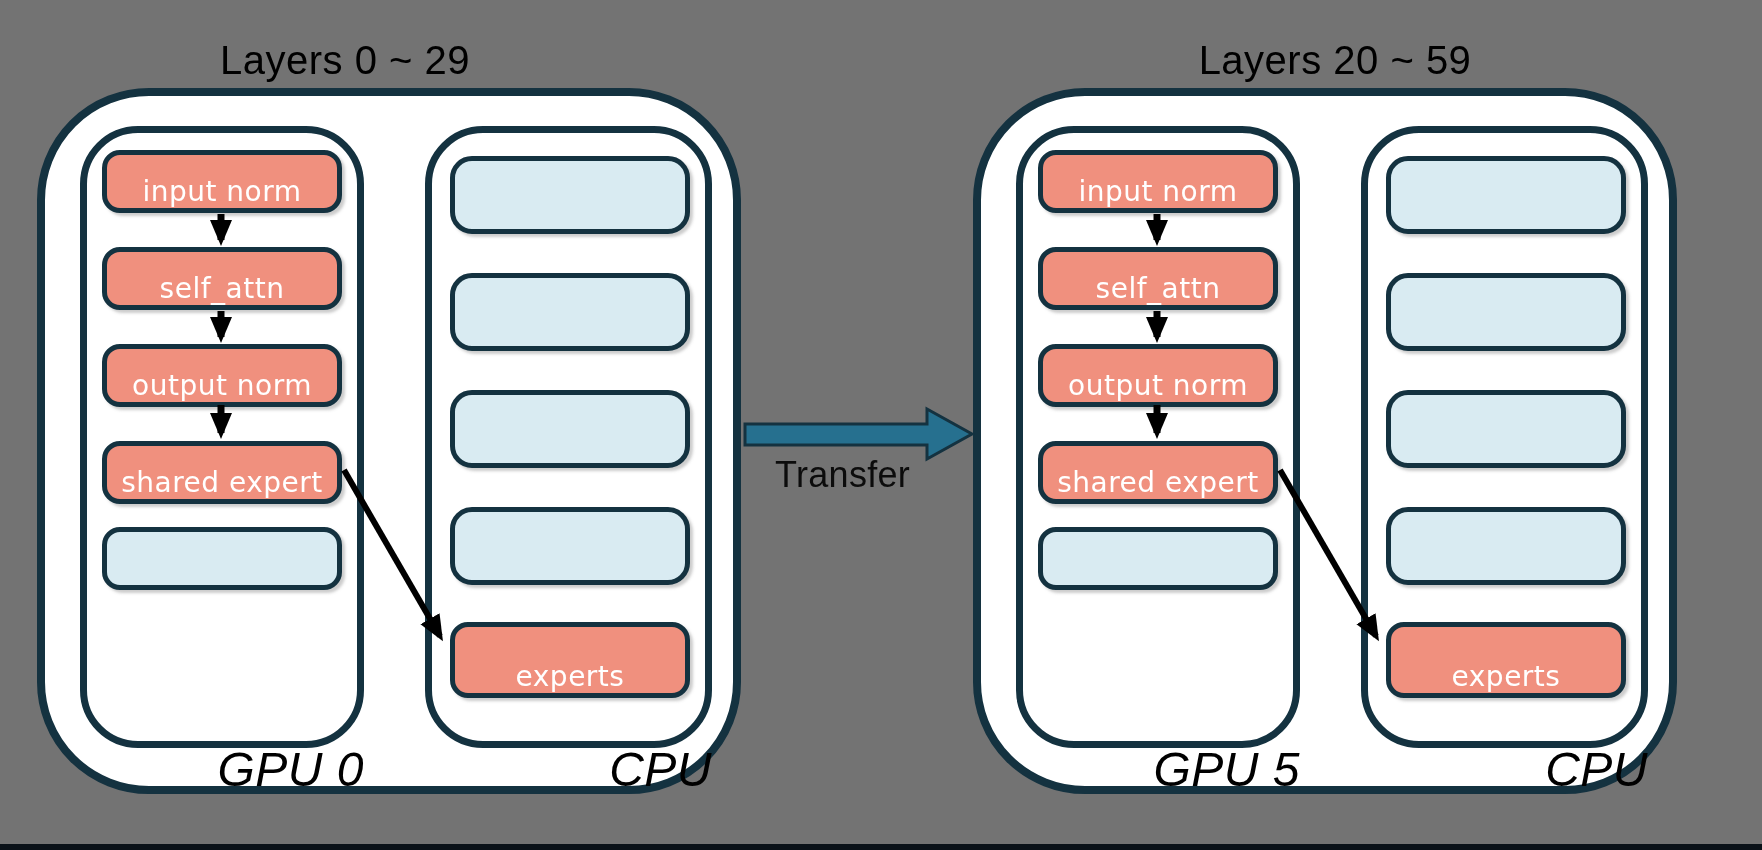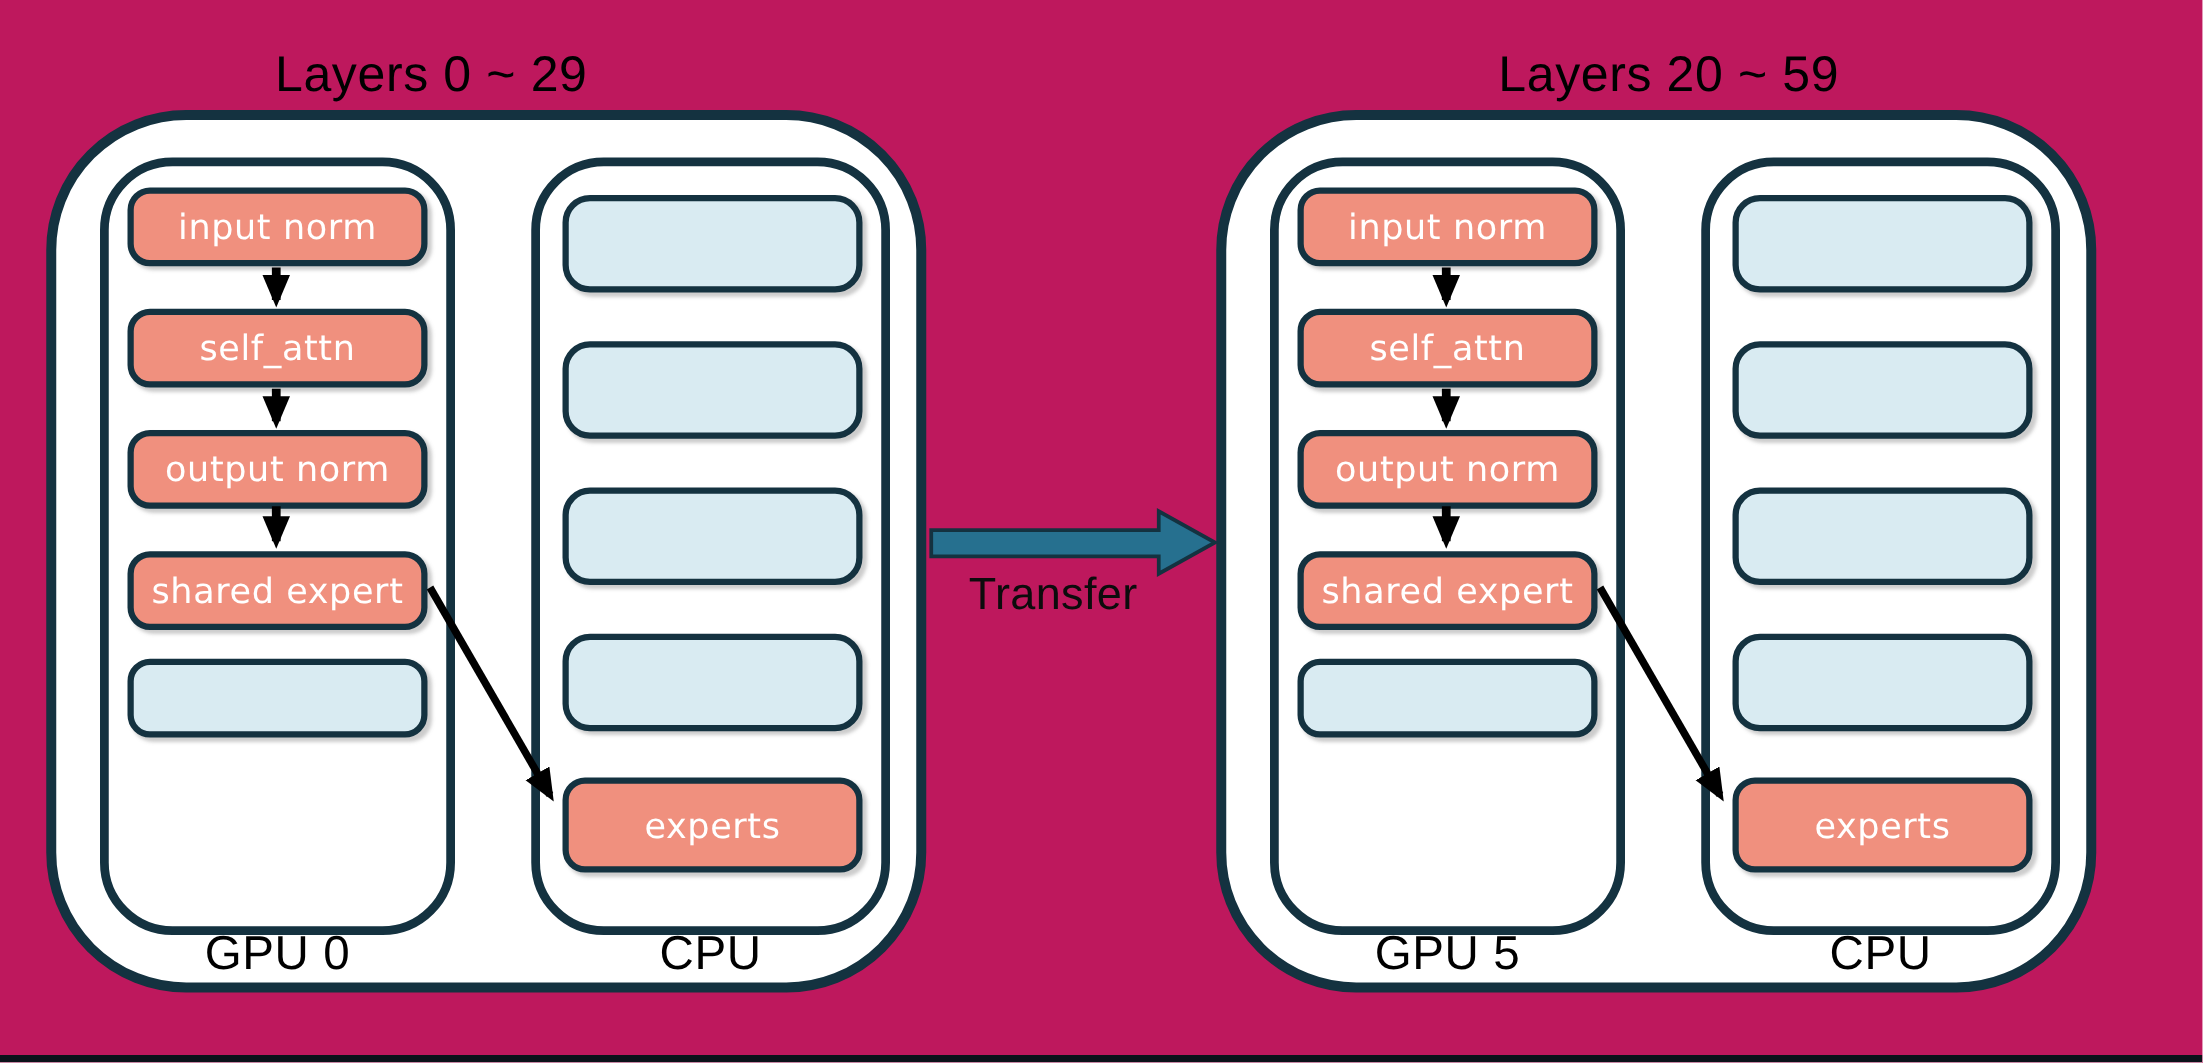--- a/index.html
+++ b/index.html
@@ -1,45 +1,45 @@
 <!DOCTYPE html>
 <html><head>
 <meta charset="utf-8">
 <style>
   html,body{margin:0;padding:0;background:#ffffff;}
   #canvas{
-    position:relative;width:1762px;height:850px;background:#be185d;overflow:hidden;
+    position:relative;width:1762px;height:850px;background:#737373;overflow:hidden;
     font-family:"Liberation Sans",sans-serif;
   }
   .group-title{
     position:absolute;top:38px;width:460px;text-align:center;
     font-size:40px;color:#000;letter-spacing:0.5px;
   }
   .outer-box{
     position:absolute;top:88px;width:704px;height:706px;box-sizing:border-box;
     border:8px solid #143240;border-radius:112px;background:#ffffff;
   }
   .device-box{
     position:absolute;top:126px;width:284px;height:622px;box-sizing:border-box;
     border:7px solid #143240;border-radius:58px;background:#ffffff;
   }
   .module{
     position:absolute;width:240px;height:63px;box-sizing:border-box;
     border:5px solid #143240;border-radius:18px;
-    display:flex;align-items:center;justify-content:center;
+    display:flex;align-items:flex-end;justify-content:center;
     font-family:"DejaVu Sans",sans-serif;font-size:28px;color:#ffffff;
     letter-spacing:0.5px;box-shadow:3px 3px 3px rgba(110,110,110,0.35);
   }
   .module.resident{background:#F0907E;}
   .module.empty{background:#D9EBF2;}
   .cpu-slot{height:78px;border-radius:22px;}
   .cpu-expert{height:76px;border-radius:18px;}
   .device-label{
-    position:absolute;top:742px;height:46px;text-align:center;
-    font-size:38px;color:#000;letter-spacing:0.5px;
+    position:absolute;top:742px;height:46px;text-align:right;
+    font-size:48px;color:#000;letter-spacing:0.5px;font-style:italic;
   }
   .transfer-label{
     position:absolute;left:775px;top:452px;
     font-size:36px;line-height:45px;color:#0c0c0c;letter-spacing:0.3px;
   }
   #arrow-layer{position:absolute;left:0;top:0;width:1762px;height:850px;pointer-events:none;}
   .bottom-bar{position:absolute;left:0;top:844px;width:1762px;height:6px;background:#0b1219;}
 </style>
 </head>
 <body>

